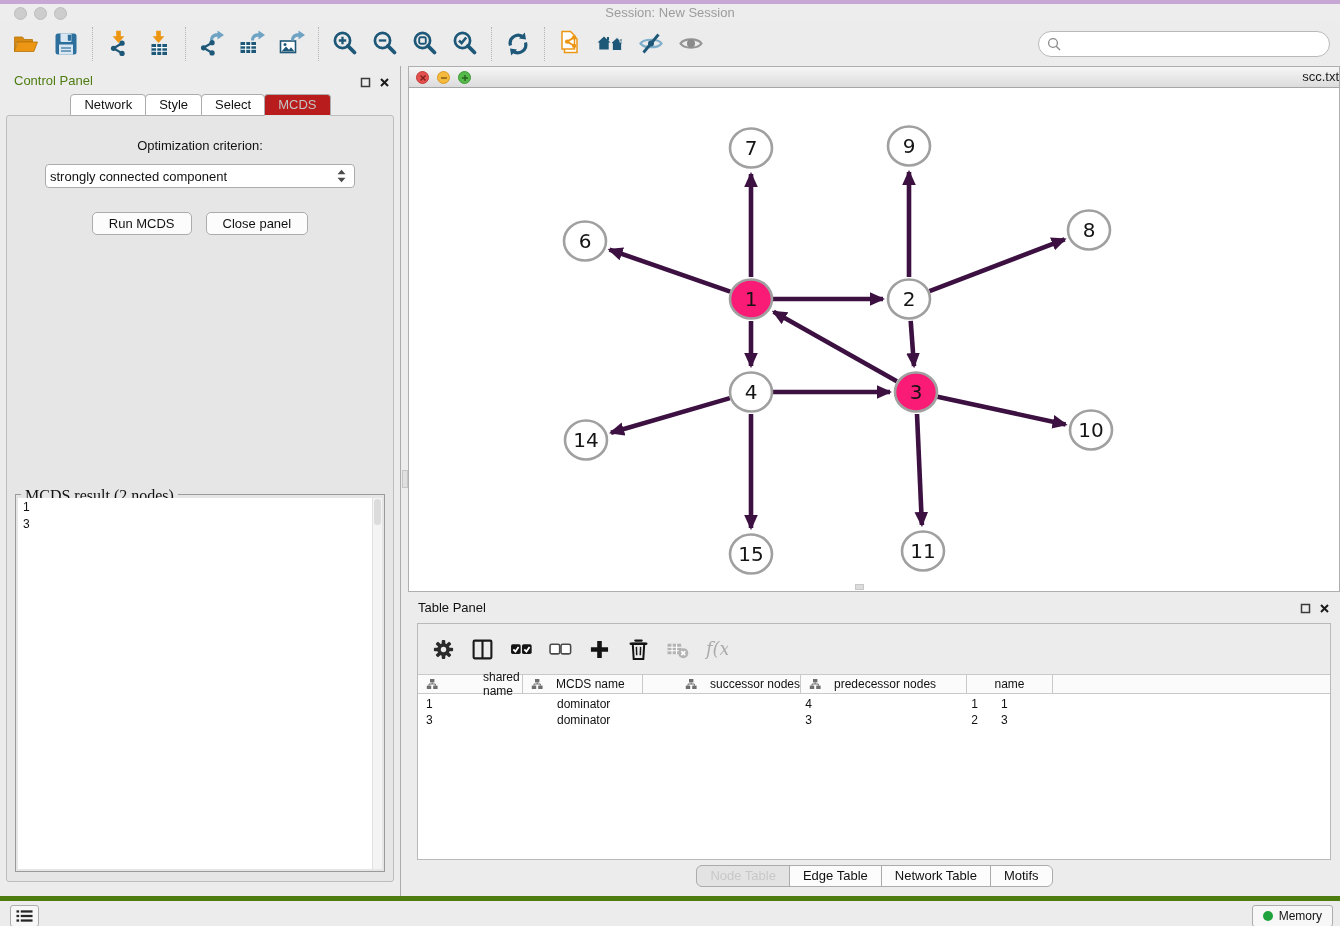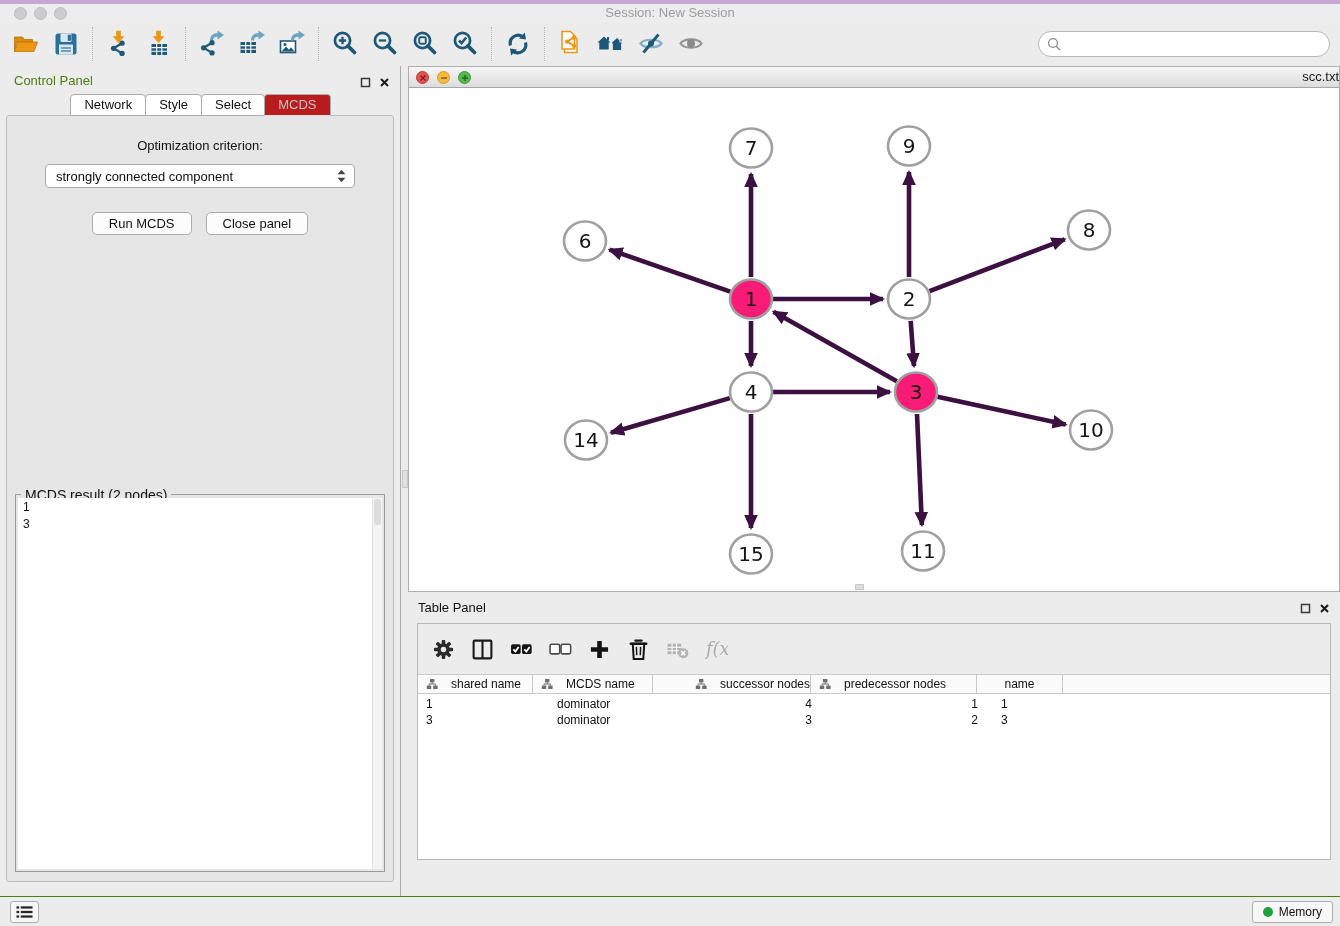--- a/index.html
+++ b/index.html
@@ -31,27 +31,27 @@
   .control-panel { position:absolute; left:0; top:0; width:400px; height:100%; }
   .cp-header { position:relative; height:28px; }
   .cp-header .pt { position:absolute; left:14px; top:7px; font-size:13px; color:#4d7c0f; }
   .panel-icons { position:absolute; right:10px; top:8px; display:flex; gap:8px; }
   .panel-icons span { width:11px; height:11px; display:inline-block; cursor:pointer; }
   .cp-tabs { position:relative; height:22px; display:flex; justify-content:center; z-index:2; }
   .cp-tab { font-size:13px; line-height:20px; padding:0 13px; background:#fff; border:1px solid #ACACAC; margin-right:-1px; border-radius:4px 4px 0 0; cursor:pointer; color:#111; }
   .cp-tab.sel { background:#b91c1c; color:#C4C4C4; border-bottom-color:#E2E2E2; }
   .cp-body { position:absolute; left:6px; right:6px; top:49px; bottom:14px; background:#E6E6E6; border:1px solid #BDBDBD; border-radius:3px; }
   .opt-label { text-align:center; margin-top:22px; font-size:13px; color:#111; }
-  .dropdown { margin:11px auto 12px; width:310px; height:24px; background:#fff; border:1px solid #ACACAC; border-radius:4px; display:flex; align-items:center; padding:0 6px 0 10px; cursor:pointer; }
+  .dropdown { margin:11px auto 12px; width:310px; height:24px; background:#fff; border:1px solid #ACACAC; border-radius:4px; display:flex; align-items:center; padding:0 6px 0 4px; cursor:pointer; }
   .dropdown .val { flex:1; font-size:13px; color:#111; }
   .dropdown svg { width:13px; height:16px; }
   .cp-buttons { display:flex; justify-content:center; gap:14px; margin-top:24px; }
   .cp-buttons button { font-size:13px; padding:3px 16px; background:#FCFCFC; border:1px solid #ACACAC; border-radius:5px; cursor:pointer; color:#111; font-family:inherit; }
   .result-group { position:absolute; left:8px; right:8px; top:378px; bottom:9px; border:1px solid #9A9A9A; }
-  .result-legend { position:absolute; top:-8px; left:5px; background:#E6E6E6; padding:0 4px; font-size:14px; color:#111; }
+  .result-legend { position:absolute; top:-8px; left:5px; background:#E6E6E6; padding:0 4px; font-size:16px; color:#111;font-family:Liberation Serif, serif; }
   .result-text { position:absolute; left:2px; right:12px; top:3px; bottom:2px; background:#fff; font-size:12px; line-height:17px; padding:1px 5px; white-space:pre; overflow:hidden; color:#111; }
   .result-scroll { position:absolute; right:2px; top:3px; bottom:2px; width:10px; background:#F4F4F4; border-left:1px solid #E2E2E2; }
   .result-scroll i { position:absolute; top:1px; left:1px; width:7px; height:26px; background:#DCDCDC; border-radius:3px; }
 
   
   .v-divider { position:absolute; left:400px; top:0; width:8px; height:100%; background:#ECECEC; border-left:1px solid #ABABAB; }
   .v-grip { position:absolute; top:404px; left:1px; width:6px; height:18px; background:#E0E0E0; border:1px solid #C6C6C6; }
 
   
   .right-col { position:absolute; left:408px; top:0; right:0; height:100%; }
@@ -88,21 +88,21 @@
   .tp-cell { font-size:12px; line-height:16px; color:#111; padding:0 8px; overflow:hidden; }
   .tp-cell.r { text-align:right; padding-right:15px; }
   .tp-rows { padding-top:2px; }
   .tp-tabs { position:absolute; bottom:9px; left:0; right:0; display:flex; justify-content:center; }
   .tp-tab { font-size:13px; line-height:20px; padding:0 13px; background:#FCFCFC; border:1px solid #ABABAB; margin-right:-1px; cursor:pointer; color:#111; }
   .tp-tab:first-child { border-radius:6px 0 0 6px; }
   .tp-tab:last-child { border-radius:0 6px 6px 0; }
   .tp-tab.sel { background:#E3E3E3; color:#C8C8C8; }
 
   
-  .statusbar { position:absolute; bottom:0; left:0; right:0; height:30px; background:#ECECEC; border-top:1px solid #4d7c0f; }
+  .statusbar { position:absolute; bottom:0; left:0; right:0; height:30px; background:#ECECEC; border-top:5px solid #4d7c0f; }
   .sb-list { position:absolute; left:10px; top:4px; width:29px; height:22px; background:#F7F7F7; border:1px solid #ADADAD; border-radius:3px; display:flex; align-items:center; justify-content:center; cursor:pointer; }
   .sb-list svg { width:17px; height:14px; }
   .sb-mem { position:absolute; right:7px; top:4px; height:22px; padding:0 10px; background:#F7F7F7; border:1px solid #ADADAD; border-radius:3px; display:flex; align-items:center; gap:6px; font-size:12px; color:#111; cursor:pointer; font-family:inherit; }
   .sb-mem .dot { width:10px; height:10px; border-radius:50%; background:#1FA23C; }
 </style>
 </head>
 <body>
 
 <div class="top-strip"></div>
 
@@ -482,21 +482,21 @@
               </svg>
             </button>
             <button class="tp-btn disabled">
               <svg viewBox="0 0 22 22">
                 <text x="1" y="16.5" font-size="17" font-style="italic" font-family="DejaVu Serif,serif" fill="#ABABAB">f(x)</text>
               </svg>
             </button>
           </div>
         <div class="tp-table">
           <div class="tp-head" id="tp-head">
-              <div class="tp-hcell" style="width: 115px;">
+              <div class="tp-hcell" style="width: 105px; gap: 32px;">
                 <svg viewBox="0 0 12 12">
                   <rect x="4" y="1" width="4.4" height="3.4" fill="#6E6E6E"></rect>
                   <rect x="0.8" y="7.6" width="4.4" height="3.4" fill="#6E6E6E"></rect>
                   <rect x="7.2" y="7.6" width="4.4" height="3.4" fill="#6E6E6E"></rect>
                   <path d="M6.2 4.4v1.6M3 7.6V6h6.4v1.6" stroke="#6E6E6E" fill="none"></path>
                 </svg>
                 <span>shared name</span>
               </div>
               <div class="tp-hcell" style="width: 120px;">
                 <svg viewBox="0 0 12 12">
@@ -541,20 +541,26 @@
               <div class="tp-row">
                 <div class="tp-cell" style="width: 131px;">3</div>
                 <div class="tp-cell" style="width: 120px;">dominator</div>
                 <div class="tp-cell r" style="width: 158px;">3</div>
                 <div class="tp-cell r" style="width: 166px;">2</div>
                 <div class="tp-cell" style="width: 86px;">3</div>
               </div>
             </div>
         </div>
       </div>
+      <div class="tp-tabs" id="tp-tabs">
+          <div class="tp-tab sel">Node Table</div>
+          <div class="tp-tab">Edge Table</div>
+          <div class="tp-tab">Network Table</div>
+          <div class="tp-tab">Motifs</div>
+        </div>
     </div>
   </div>
 </div>
 
 <div class="statusbar">
   <div class="sb-list">
     <svg viewBox="0 0 18 14">
         <g fill="#262626">
           <rect x="0.5" y="1" width="2.8" height="2.4"></rect>
           <rect x="5" y="1" width="12.5" height="2.4"></rect>

